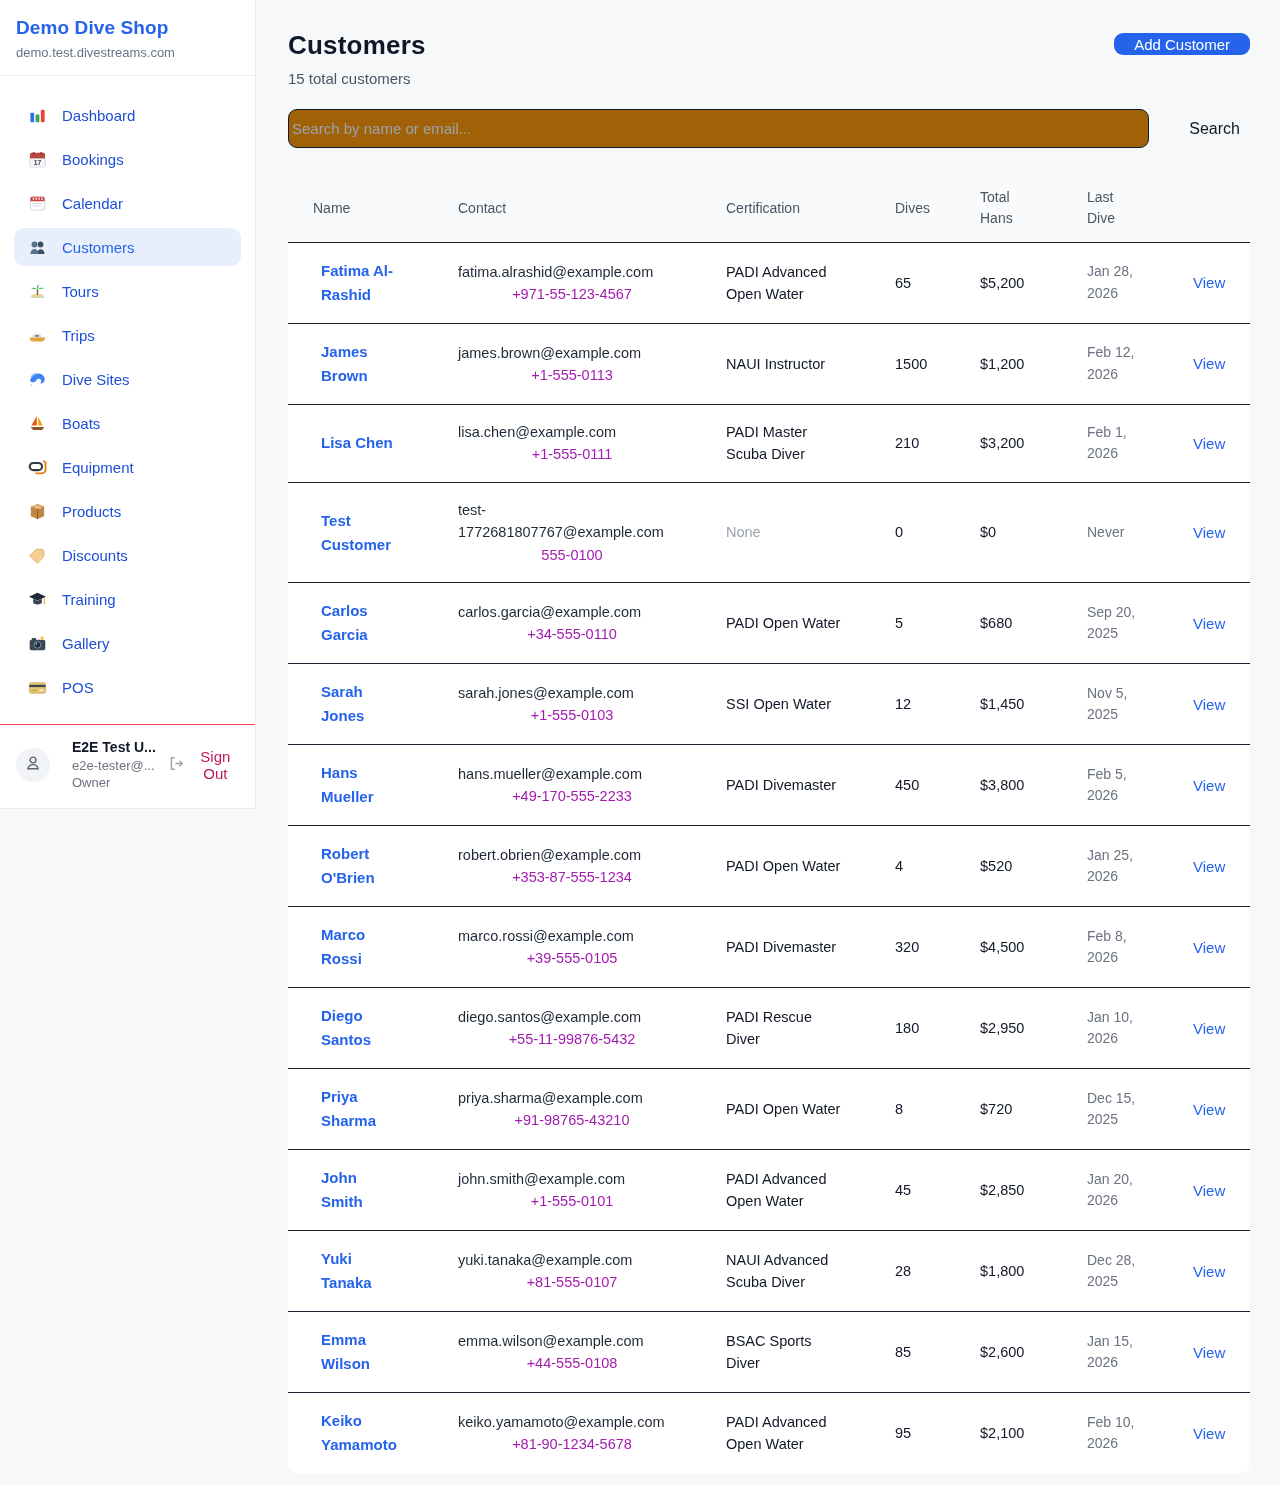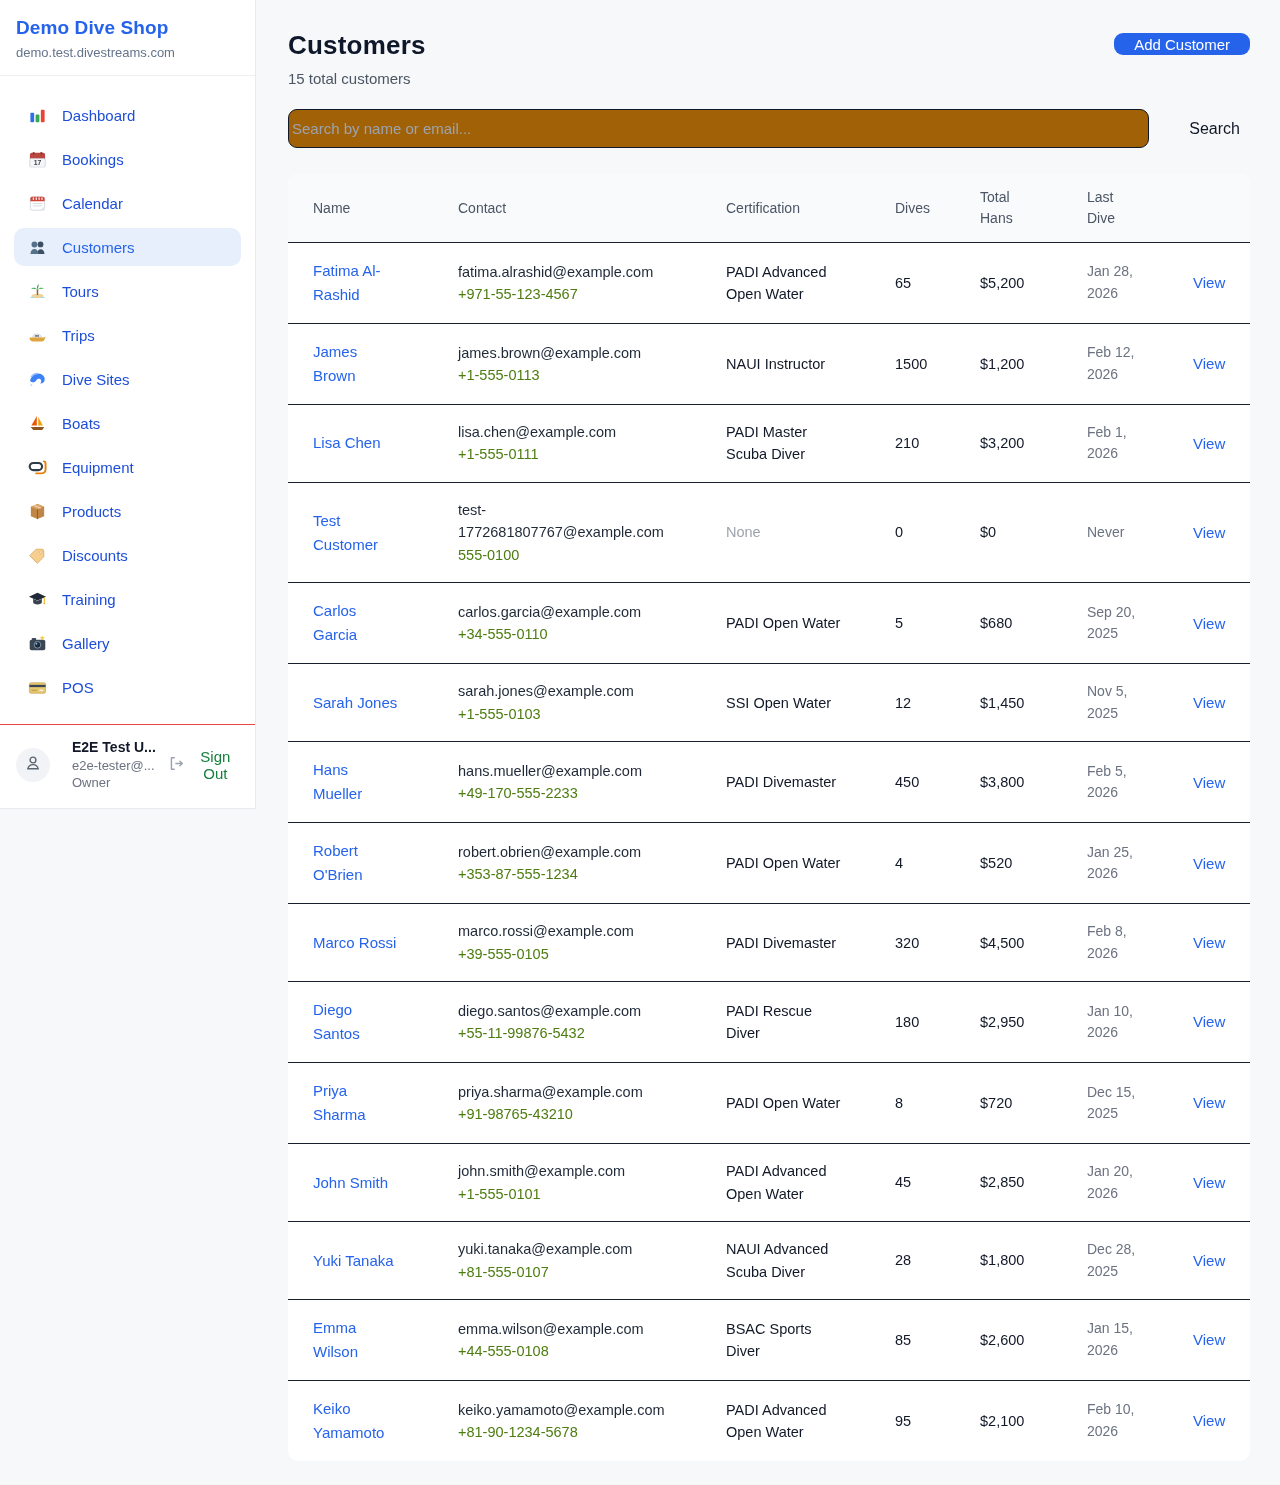--- a/index.html
+++ b/index.html
@@ -40,21 +40,21 @@
   .avatar {
     width:34px; height:34px; border-radius:50%;
     background:#f1f3f6; display:flex; align-items:center; justify-content:center;
     flex:0 0 34px;
   }
   .user-info { line-height:1.35; min-width:0; }
   .user-name { font-size:14px; font-weight:700; color:#111827; white-space:nowrap; }
   .user-email, .user-role { font-size:13px; color:#6b7280; white-space:nowrap; }
   .sign-out {
     margin-left:auto; display:flex; align-items:center; gap:8px;
-    background:none; border:none; color:#15803d; font-size:15px;
+    background:none; border:none; color:#be185d; font-size:15px;
     font-family:inherit; cursor:pointer; padding:0;
   }
 
   
   .main { margin-left:256px; padding:30px 30px 30px 32px; }
   .page-header { display:flex; justify-content:space-between; align-items:flex-start; }
   .page-title { font-size:26px; font-weight:700; color:#0f172a; margin:0 0 9px 0; letter-spacing:.2px; }
   .page-subtitle { font-size:15px; color:#4b5563; }
   .add-btn {
     background:#2563eb; color:#fff; border:none; border-radius:9px;
@@ -91,23 +91,23 @@
     height:62px;
   }
   thead th .hdr-narrow { display:inline-block; max-width:46px; }
   tbody td {
     padding:16px 15px 16px 25px;
     border-bottom:1px solid #18202e;
     vertical-align:middle; font-size:14.5px; line-height:1.55;
   }
   tbody tr:last-child td { border-bottom:none; }
   td.c-name { padding-right:34px; }
-  td.c-name a { color:#2563eb; font-size:15px; font-weight:400; text-decoration:none; line-height:1.6; display:inline-block; }
+  td.c-name a { color:#2563eb; font-size:15px; font-weight:700; text-decoration:none; line-height:1.6; display:inline-block;margin-left:8px; }
   .email { color:#1f2937; word-wrap:break-word; }
-  .phone { color:#4d7c0f; }
+  .phone { color:#a21caf;text-align:center; }
   td.c-cert { padding-right:29px; color:#111827; }
   td.c-cert .muted { color:#9ca3af; }
   td.c-dives, td.c-spent { color:#111827; }
   td.c-last { color:#6b7280; font-size:14px; padding-right:10px; }
   td.c-action a { color:#2563eb; font-size:15px; font-weight:500; text-decoration:none; }
 </style>
 </head>
 <body>
 
 <aside class="sidebar">

